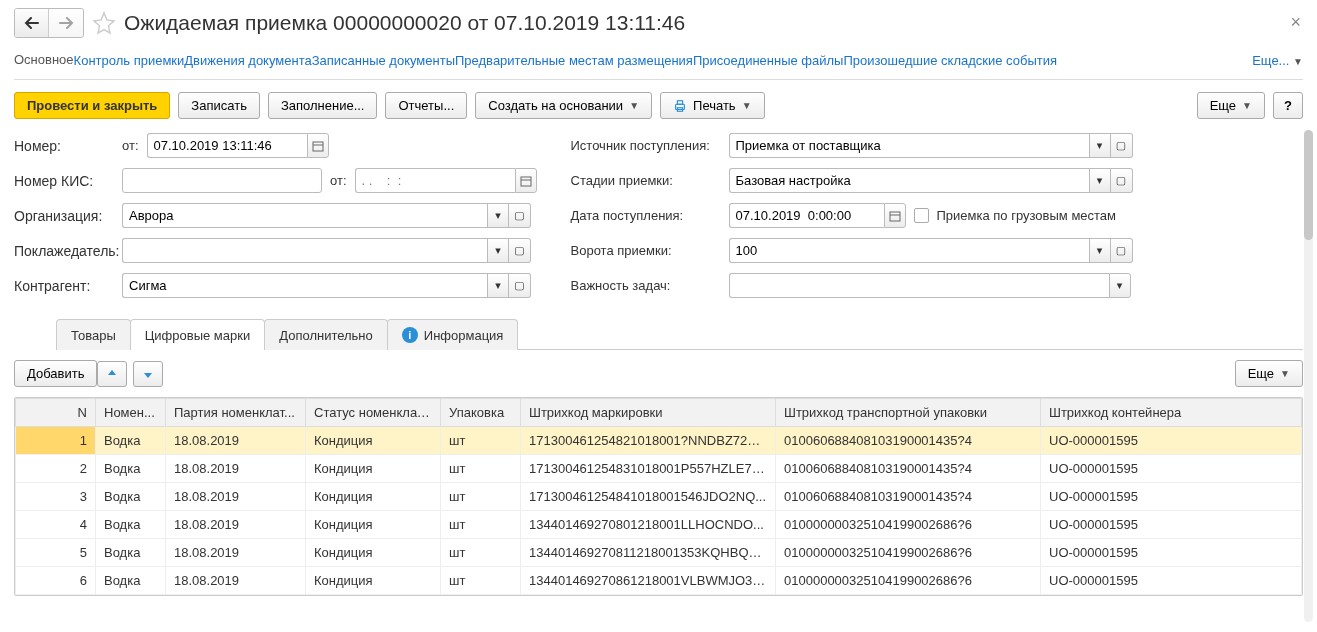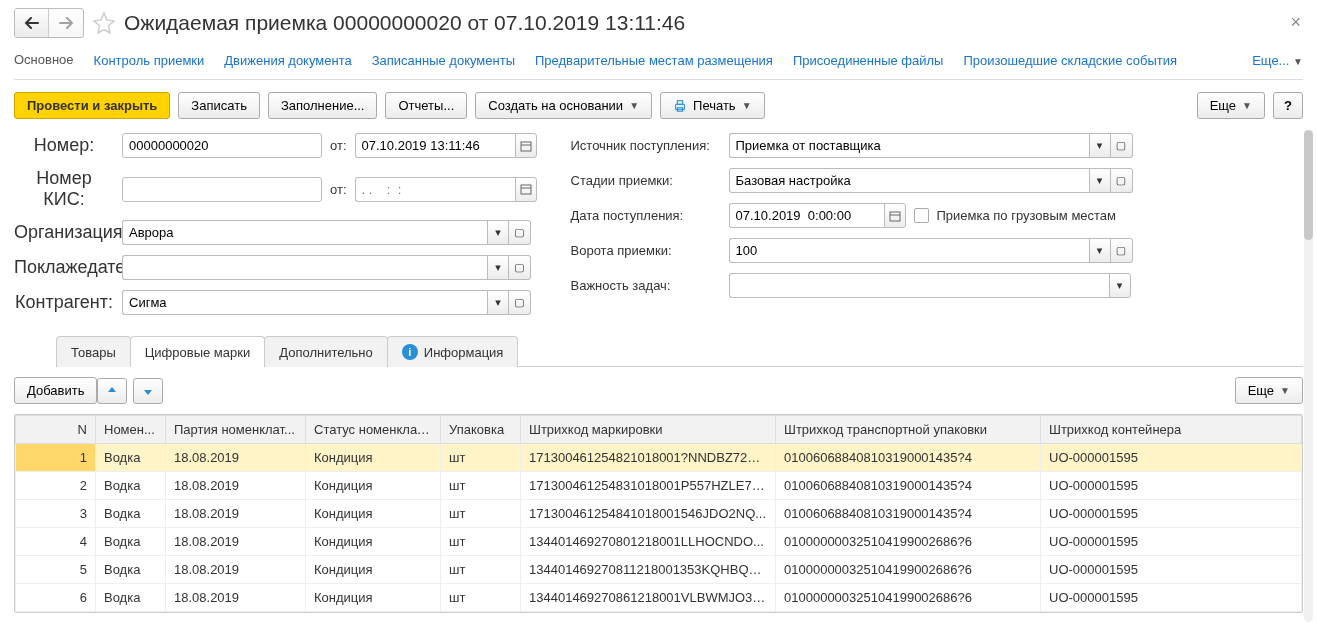--- a/index.html
+++ b/index.html
@@ -5,34 +5,34 @@
   * { box-sizing: border-box; }
   html,body { margin:0; padding:0; font-family: Arial, sans-serif; font-size:13px; color:#333; background:#fff; }
   .app { width:1317px; height:632px; position:relative; padding:8px 14px; }
   .titlebar { display:flex; align-items:center; gap:8px; margin-bottom:10px; }
   .nav-btns { display:flex; border:1px solid #bbb; border-radius:3px; overflow:hidden; }
   .nav-btn { width:34px; height:28px; display:flex; align-items:center; justify-content:center; background:linear-gradient(#fdfdfd,#ebebeb); border-right:1px solid #ccc; cursor:pointer; }
   .nav-btn:last-child { border-right:none; opacity:.45; }
   .star { width:24px; height:24px; color:#bbb; }
   .title { font-size:21px; color:#333; }
   .close-x { position:absolute; right:16px; top:12px; font-size:18px; color:#888; cursor:pointer; }
-  .navtabs { display:flex; gap:20px; align-items:center; border-bottom:1px solid #ddd; padding:4px 0 10px 0; margin-bottom:12px; font-size:13px; }
+  .navtabs { display:flex; align-items:center; border-bottom:1px solid #ddd; padding:4px 0 10px 0; margin-bottom:12px; font-size:13px; }
   .navtabs .tab { color:#1a73cc; cursor:pointer; }
   .navtabs .tab.active { color:#555; border-bottom:2px solid transparent; }
   .navtabs .more { margin-left:auto; color:#1a73cc; cursor:pointer; }
   .toolbar { display:flex; gap:8px; margin-bottom:14px; align-items:center; }
   .btn { height:27px; padding:8px 12px; border:1px solid #aaa; border-radius:3px; background:linear-gradient(#fff,#ececec); cursor:pointer; display:inline-flex; align-items:center; gap:6px; font-size:13px; }
   .btn.primary { background:#ffd200; border-color:#d4a600; font-weight:bold; color:#333; }
   .btn .caret { font-size:10px; color:#555; }
   .toolbar-right { margin-left:auto; display:flex; gap:8px; }
   .help-btn { width:30px; padding:0; justify-content:center; font-weight:bold; }
   .form-area { display:flex; gap:34px; margin-bottom:20px; }
   .col { display:flex; flex-direction:column; gap:10px; }
   .row { display:flex; align-items:center; gap:8px; }
-  .lbl { width:100px; font-size:18px; color:#333;text-align:center; }
+  .lbl { width:100px; font-size:14px; color:#333; }
   .lbl2 { width:150px; font-size:13px; color:#333; }
   .inp { height:25px; border:1px solid #bbb; border-radius:3px; padding:0 6px; font-size:13px; background:#fff; }
   .inp.readonly { background:#fff; }
   .combo-wrap { display:flex; }
   .combo-wrap .inp { border-top-right-radius:0; border-bottom-right-radius:0; border-right:none; }
   .cbtn { width:22px; height:25px; border:1px solid #bbb; background:linear-gradient(#fff,#ececec); display:flex; align-items:center; justify-content:center; font-size:11px; cursor:pointer; }
   .cbtn + .cbtn { border-left:none; }
   .cbtn:last-child { border-top-right-radius:3px; border-bottom-right-radius:3px; }
   .action-btn { height:27px; padding:0 12px; border:1px solid #aaa; border-radius:3px; background:linear-gradient(#fff,#ececec); cursor:pointer; display:inline-flex; align-items:center; gap:8px; font-size:13px; }
   .ico-sq { width:14px; height:14px; display:inline-block; }
@@ -116,21 +116,20 @@
           <span class="caret">▼</span>
         </button>
       <button class="btn help-btn">?</button>
     </div>
   </div>
 
   <div class="form-area">
     <div class="col">
       <div class="row">
         <span class="lbl">Номер:</span>
-        <input class="inp" style="width: 200px;" value="00000000020">
         <span>от:</span>
         <div class="combo-wrap">
           <input class="inp" style="width: 160px;" value="07.10.2019 13:11:46">
           <div class="cbtn">
               <svg width="12" height="12" viewBox="0 0 12 12">
                 <rect x="1" y="2" width="10" height="9" fill="none" stroke="#666"></rect>
                 <line x1="1" y1="5" x2="11" y2="5" stroke="#666"></line>
               </svg>
             </div>
         </div>

